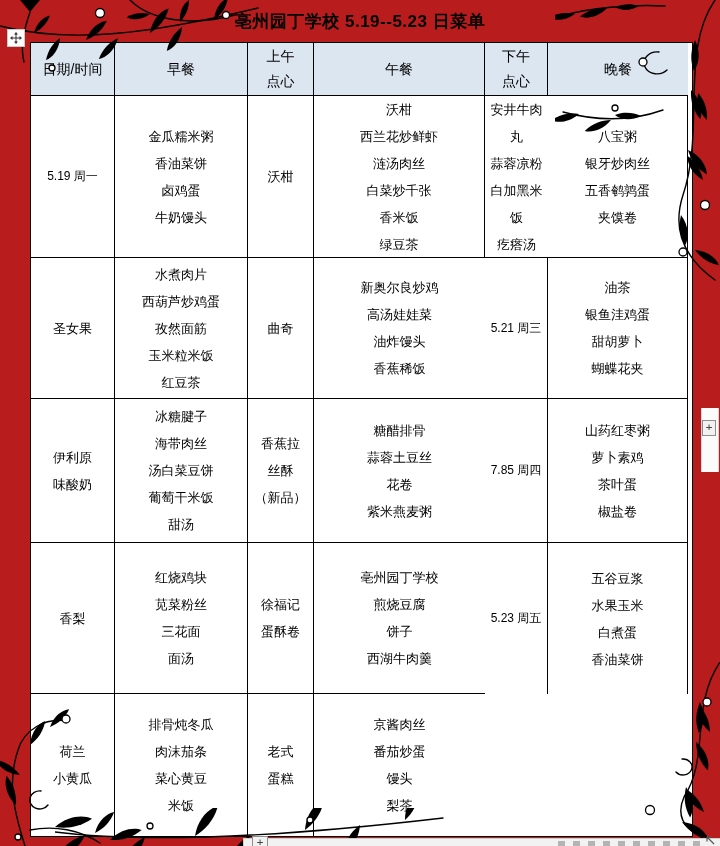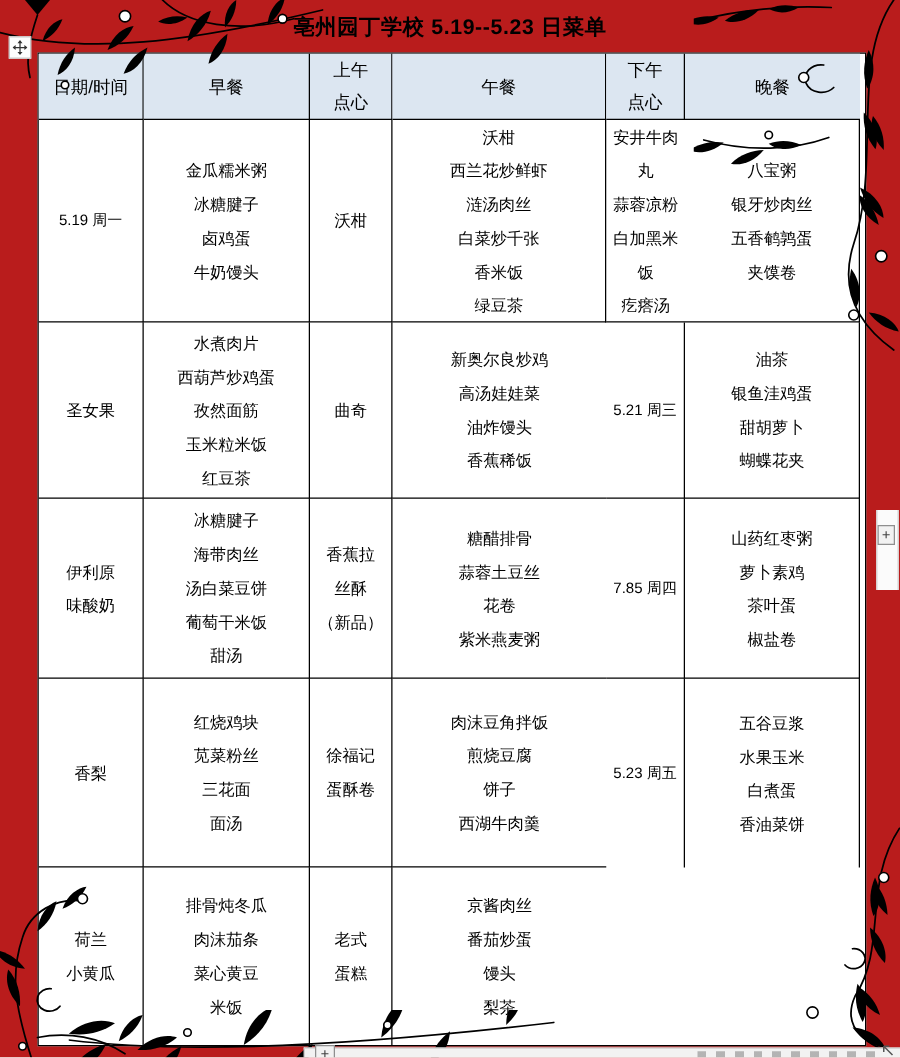--- a/index.html
+++ b/index.html
@@ -163,21 +163,21 @@
     <div class="cell hcell">早餐</div>
     <div class="cell hcell">上午
 点心</div>
     <div class="cell hcell">午餐</div>
     <div class="cell hcell">下午
 点心</div>
     <div class="cell hcell c-last">晚餐</div>
 
     <div class="cell date-cell">5.19 周一</div>
     <div class="cell">金瓜糯米粥
-冰糖腱子
+香油菜饼
 卤鸡蛋
 牛奶馒头</div>
     <div class="cell">沃柑</div>
     <div class="cell">沃柑
 西兰花炒鲜虾
 涟汤肉丝
 白菜炒千张
 香米饭
 绿豆茶</div>
     <div class="cell c-last">安井牛肉丸
@@ -226,21 +226,21 @@
 萝卜素鸡
 茶叶蛋
 椒盐卷</div>
     <div class="cell">香梨</div>
     <div class="cell">红烧鸡块
 苋菜粉丝
 三花面
 面汤</div>
     <div class="cell">徐福记
 蛋酥卷</div>
-    <div class="cell c-last">肉沫豆角拌饭
+    <div class="cell c-last">亳州园丁学校
 煎烧豆腐
 饼子
 西湖牛肉羹</div>
 
     <div class="cell date-cell r-last">5.23 周五</div>
     <div class="cell r-last">五谷豆浆
 水果玉米
 白煮蛋
 香油菜饼</div>
     <div class="cell r-last">荷兰

